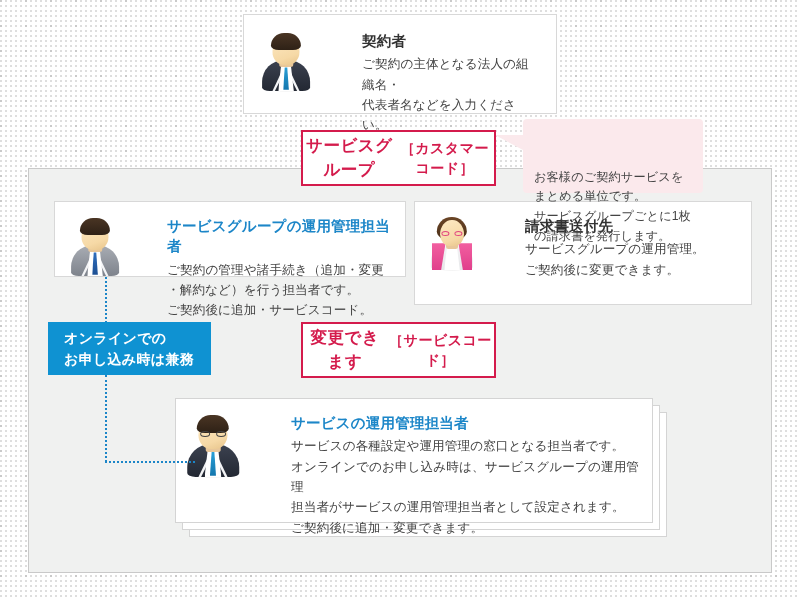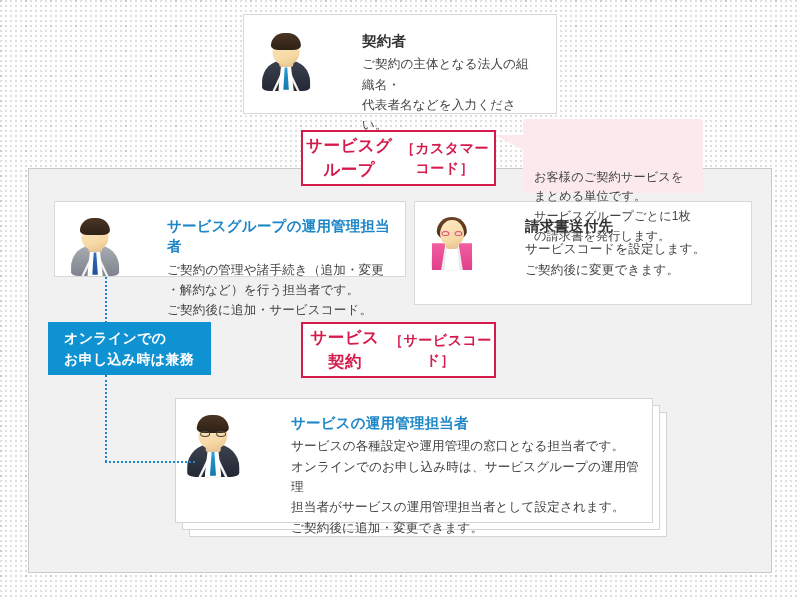--- a/index.html
+++ b/index.html
@@ -362,33 +362,33 @@
         <div class="av-vest-r"></div>
         <div class="av-shirt"></div>
         <div class="av-neck"></div>
         <div class="av-head"></div>
         <div class="av-hair"></div>
         <div class="av-glass pink"></div>
       </div>
       <div class="spacer-16"></div>
       <div class="card-body">
         <p class="card-title dark">請求書送付先</p>
-        <p class="card-desc">サービスコードを設定します。
+        <p class="card-desc">サービスグループの運用管理。
 ご契約後に変更できます。</p>
       </div>
     </div>
   </div>
 
   <div id="badge-concurrent">
     <span>オンラインでの
 お申し込み時は兼務</span>
   </div>
 
   <div class="label-box" id="label-service-contract">
-    <div class="l1">サービス契約</div>
+    <div class="l1">変更できます</div>
     <div class="l2">［サービスコード］</div>
   </div>
 
 
   <div id="stack-wrap">
     <div class="stack-sheet" id="sheet-3"></div>
     <div class="stack-sheet" id="sheet-2"></div>
     <div class="stack-sheet" id="sheet-1">
       <div class="card-inner">
         <div class="avatar av-male-dark av-sz-56">

